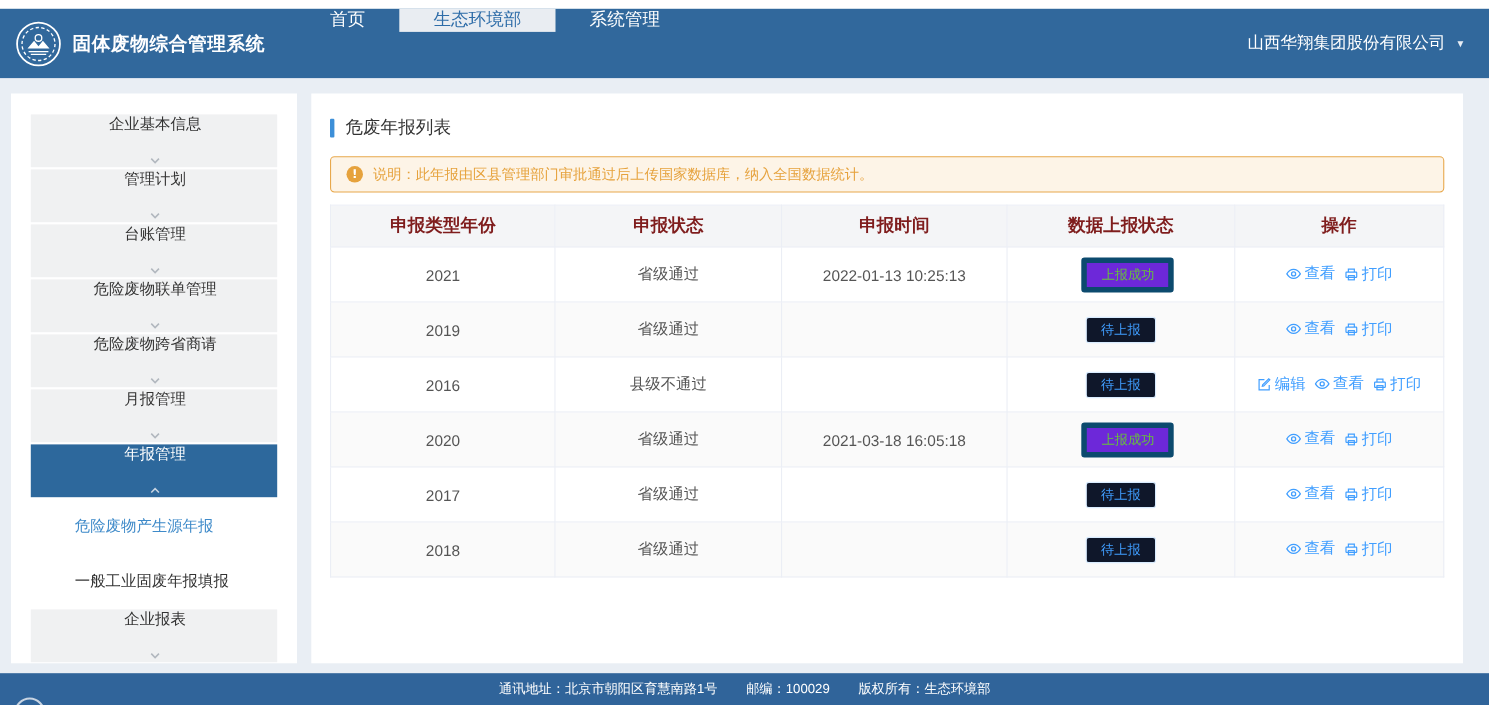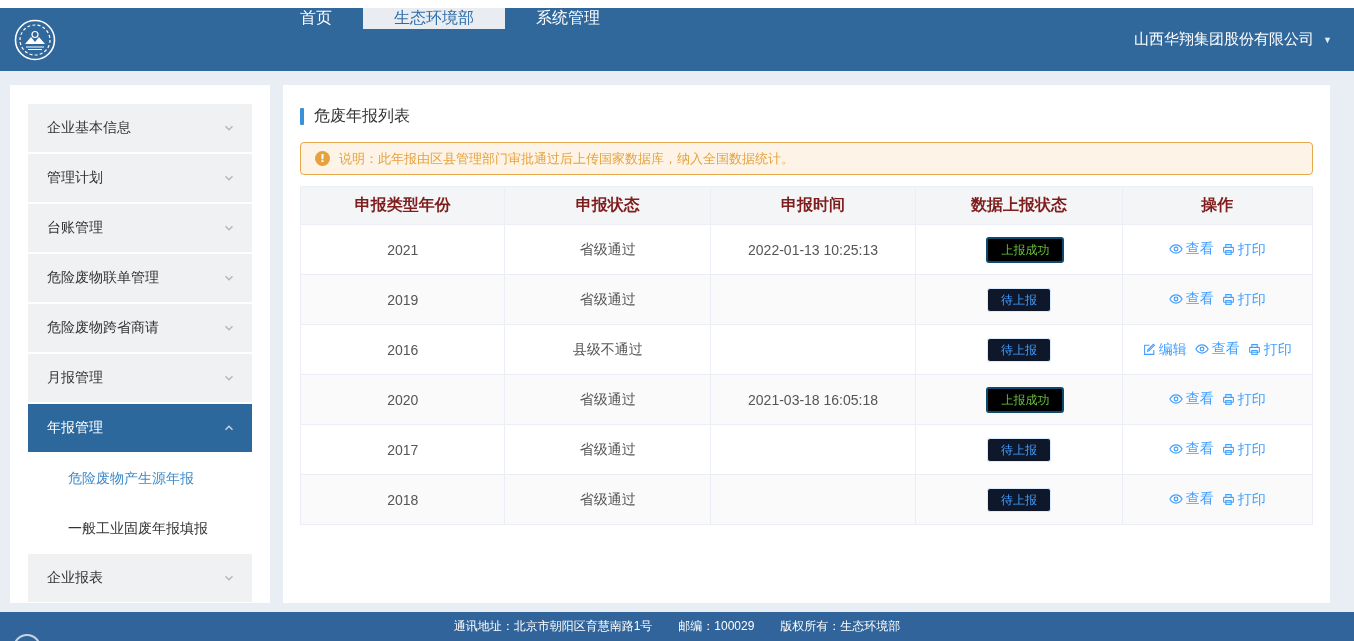--- a/index.html
+++ b/index.html
@@ -17,21 +17,21 @@
   .app-title { color:#fff; font-size:17px; font-weight:bold; margin-left:10px; letter-spacing:0.5px; }
   .nav-tabs { display:flex; align-items:flex-start; }
   .nav-tab { padding:0 31px; display:flex; align-items:center; color:#fff; font-size:16px; cursor:pointer; }
   .nav-tab.active { background:#e9edf2; color:#2d6ca8; }
   .nav-right { margin-left:auto; display:flex; align-items:center; color:#fff; padding-right:22px; font-size:15px; gap:9px; cursor:pointer; }
   .caret-down { font-size:9px; color:#e8eef5; }
   
   .page { display:flex; gap:13px; padding:14px 24px 0 10px; height:532px; }
   .sidebar { width:260px; flex:none; background:#fff; padding:19px 18px; height:518px; overflow:hidden; }
   .side-item { height:48px; background:#f0f1f2; margin-bottom:2px; display:flex; align-items:center;
-               justify-content:space-between; padding:0 17px 0 19px; font-size:14px; color:#333; cursor:pointer; }
+               justify-content:space-between; padding:0 17px 0 19px; font-size:14px; color:#333; cursor:pointer;flex-direction:column; }
   .side-item.active { background:#2d689c; color:#fff; }
   .side-item .chev { color:#b2b8bf; display:flex; align-items:center; }
   .side-item.active .chev { color:#c6d3e1; }
   .side-sub { height:50px; display:flex; align-items:center; padding-left:40px; font-size:14px;
               color:#333; background:#fff; cursor:pointer; }
   .side-sub.selected { color:#3e8ac9; }
   .main { flex:1; background:#fff; height:518px; padding:21px 17px 0 17px; }
   .main-title { display:flex; align-items:center; font-size:16px; color:#333; margin-bottom:15px; }
   .title-bar { width:4px; height:17px; background:#3d8fd8; margin-right:10px; border-radius:1px; }
   .notice { border:1px solid #e8a84c; background:#fdf4e7; border-radius:4px; height:33px;
@@ -39,21 +39,21 @@
             color:#e6a23c; font-size:13px; gap:9px; }
   .notice-icon { width:15px; height:15px; border-radius:50%; background:#e6a23c; color:#fff; flex:none;
                  font-size:11px; line-height:15px; text-align:center; font-weight:bold;
                  font-family:"DejaVu Sans",sans-serif; }
   
   table { width:100%; border-collapse:collapse; font-size:14px; color:#555; table-layout:fixed; }
   th { background:#f4f5f7; font-weight:bold; color:#7f1d1d; height:38px; border:1px solid #ebeef5; font-size:16px; }
   td { height:50px; text-align:center; border:1px solid #ebeef5; background:#fff; }
   tr.striped td { background:#fafafa; }
   .badge { display:inline-block; padding:5px 13px; font-size:12px; border-radius:3px; line-height:1; }
-  .badge.success { color:#67c23a; background:#000000; border:2px solid #0c4a6e;margin-left:13px; }
+  .badge.success { color:#67c23a; background:#6d28d9; border:5px solid #0c4a6e;margin-left:13px; }
   .badge.pending { color:#409eff; background:#0f172a; border:1px solid #d9ecff; }
   .action { color:#409eff; cursor:pointer; display:inline-flex; align-items:center; gap:3px; margin:0 4px; }
   .action svg { display:block; }
   
   .footer { height:29px; background:#30649a; margin-top:9px; display:flex; align-items:center;
             justify-content:center; color:#fff; font-size:12px; gap:26px; position:relative; overflow:hidden;text-align:center; }
   .footer-logo { position:absolute; left:13px; top:22px; width:28px; height:28px; border-radius:50%;
                  border:2px solid #c8d4e2; }
 </style>
 </head>
@@ -65,20 +65,21 @@
   <div class="brand">
     <span class="logo">
       <svg width="42" height="42" viewBox="0 0 42 42">
         <circle cx="21" cy="21" r="19.5" fill="none" stroke="#ffffff" stroke-width="1.6"></circle>
         <circle cx="21" cy="21" r="15" fill="none" stroke="#ffffff" stroke-width="1.2" stroke-dasharray="3 2.2"></circle>
         <circle cx="21" cy="15.5" r="3" fill="none" stroke="#ffffff" stroke-width="1.2"></circle>
         <path d="M11 25 L17 18 L21 23 L25 18 L31 25 Z" fill="#ffffff"></path>
         <path d="M12 28 h18 M14 30.5 h14" stroke="#ffffff" stroke-width="1.1" fill="none"></path>
       </svg>
     </span>
+    <span class="app-title">固体废物综合管理系统</span>
   </div>
   <div class="nav-tabs" id="nav-tabs">
       <div class="nav-tab">首页</div>
       <div class="nav-tab active">生态环境部</div>
       <div class="nav-tab">系统管理</div>
     </div>
   <div class="nav-right">
     <span>山西华翔集团股份有限公司</span>
     <span class="caret-down">▼</span>
   </div>

